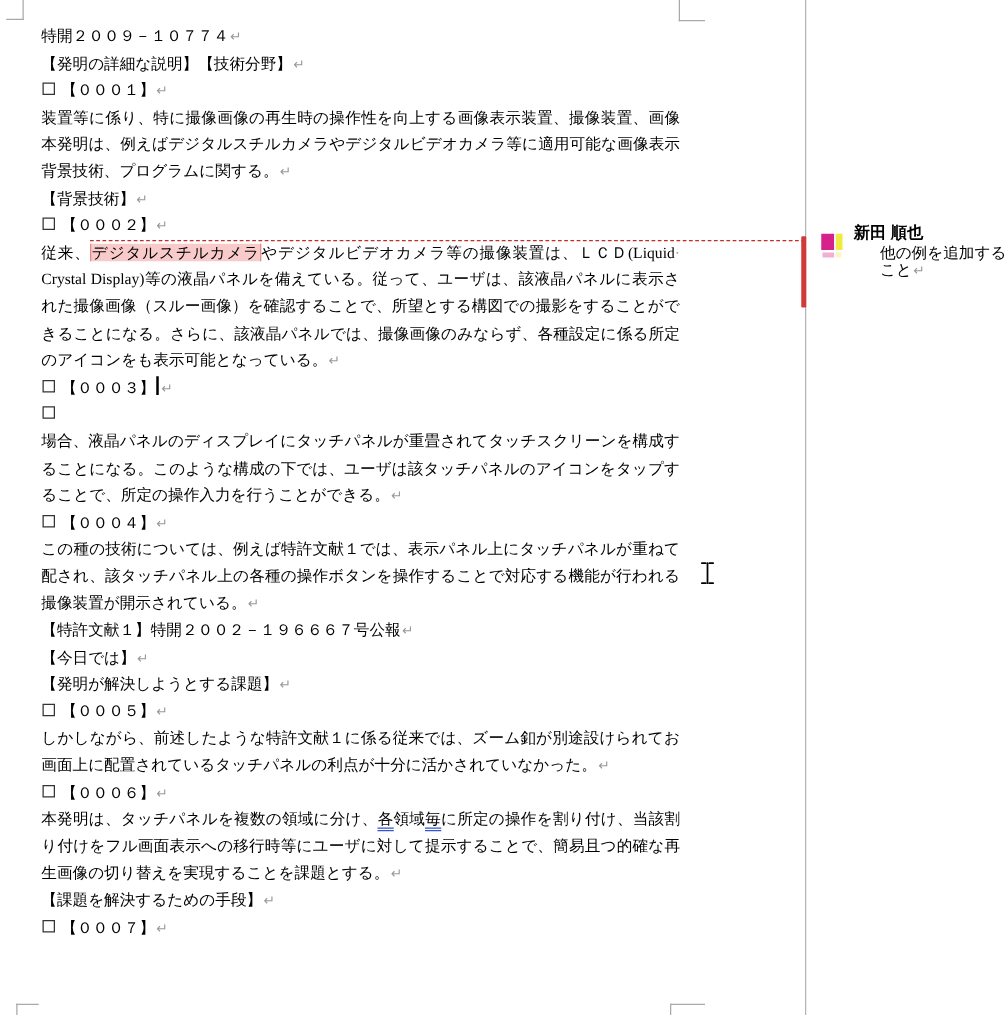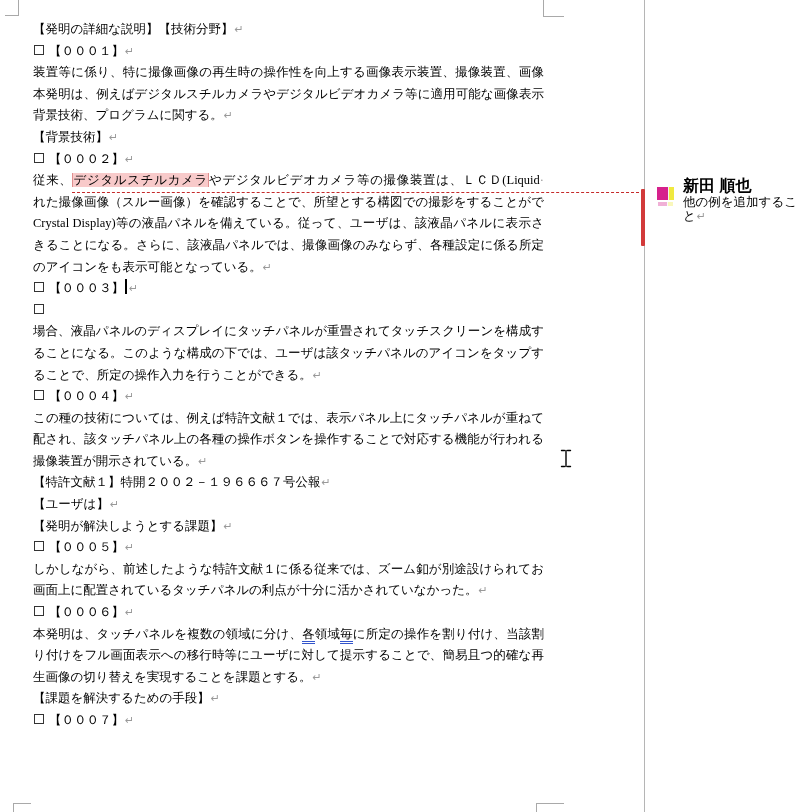--- a/index.html
+++ b/index.html
@@ -30,22 +30,22 @@
   
   .separator{position:absolute;left:644px;top:0;width:1px;height:812px;background:#b5b5b5;}
   .change-bar{position:absolute;left:641px;top:189px;width:4px;height:57px;
               background:var(--accent-red);border-radius:1px;}
   .c-icon{position:absolute;left:657px;top:187px;width:17px;height:13px;
           background:linear-gradient(90deg,var(--c-magenta) 0 62%,#f2f2f2 62% 70%,var(--c-yellow) 70% 100%);}
   .c-icon::after{content:"";position:absolute;left:1px;top:15px;width:15px;height:4px;opacity:.35;
           background:linear-gradient(90deg,var(--c-magenta) 0 62%,#f2f2f2 62% 70%,var(--c-yellow) 70% 100%);
           filter:blur(.5px);}
   .c-author{position:absolute;left:683px;top:179px;font-family:"Liberation Sans","DejaVu Sans",sans-serif;
-            font-weight:bold;font-size:16px;line-height:14px;}
-  .c-body{position:absolute;left:683px;top:195px;font-family:"Liberation Sans","DejaVu Sans",sans-serif;
+            font-weight:bold;font-size:13px;line-height:14px;}
+  .c-body{position:absolute;left:704px;top:195px;font-family:"Liberation Sans","DejaVu Sans",sans-serif;
           font-size:12.5px;line-height:14px;}
 
   
   .corner{position:absolute;}
   .c-tl{left:5px;top:0;width:13px;height:15px;
         border-right:1px solid var(--bound-gray);border-bottom:1px solid var(--bound-gray);}
   .c-tr{left:543px;top:0;width:20px;height:16px;
         border-left:1px solid var(--bound-gray);border-bottom:1px solid var(--bound-gray);}
   .c-bl{left:13px;top:803px;width:17px;height:9px;
         border-left:1px solid var(--bound-gray);border-top:1px solid var(--bound-gray);}
@@ -56,43 +56,44 @@
 </style>
 </head>
 <body>
 
 <div class="corner c-tl"></div>
 <div class="corner c-tr"></div>
 <div class="corner c-bl"></div>
 <div class="corner c-br"></div>
 
 <div class="doc" id="doc">
+    <div class="line"><span class="t">特開２００９－１０７７４</span><span class="ret">↵</span></div>
     <div class="line"><span class="t">【発明の詳細な説明】【技術分野】</span><span class="ret">↵</span></div>
     <div class="line"><span class="sp"></span><span class="t">【０００１】</span><span class="ret">↵</span></div>
     <div class="line j"><span class="t">装置等に係り、特に撮像画像の再生時の操作性を向上する画像表示装置、撮像装置、画像</span></div>
     <div class="line j"><span class="t">本発明は、例えばデジタルスチルカメラやデジタルビデオカメラ等に適用可能な画像表示</span></div>
     <div class="line"><span class="t">背景技術、プログラムに関する。</span><span class="ret">↵</span></div>
     <div class="line"><span class="t">【背景技術】</span><span class="ret">↵</span></div>
     <div class="line"><span class="sp"></span><span class="t">【０００２】</span><span class="ret">↵</span></div>
     <div class="line j"><span class="t">従来、</span><span class="hl">デジタルスチルカメラ</span><span class="t">やデジタルビデオカメラ等の撮像装置は、ＬＣＤ(Liquid</span><span class="dot">·</span></div>
+    <div class="line j"><span class="t">Crystal Display)等の液晶パネルを備えている。従って、ユーザは、該液晶パネルに表示さ</span></div>
     <div class="line j"><span class="t">れた撮像画像（スルー画像）を確認することで、所望とする構図での撮影をすることがで</span></div>
-    <div class="line j"><span class="t">Crystal Display)等の液晶パネルを備えている。従って、ユーザは、該液晶パネルに表示さ</span></div>
     <div class="line j"><span class="t">きることになる。さらに、該液晶パネルでは、撮像画像のみならず、各種設定に係る所定</span></div>
     <div class="line"><span class="t">のアイコンをも表示可能となっている。</span><span class="ret">↵</span></div>
     <div class="line"><span class="sp"></span><span class="t">【０００３】</span><span class="caret"></span><span class="ret">↵</span></div>
     <div class="line j"><span class="sp"></span></div>
     <div class="line j"><span class="t">場合、液晶パネルのディスプレイにタッチパネルが重畳されてタッチスクリーンを構成す</span></div>
     <div class="line j"><span class="t">ることになる。このような構成の下では、ユーザは該タッチパネルのアイコンをタップす</span></div>
     <div class="line"><span class="t">ることで、所定の操作入力を行うことができる。</span><span class="ret">↵</span></div>
     <div class="line"><span class="sp"></span><span class="t">【０００４】</span><span class="ret">↵</span></div>
     <div class="line j"><span class="t">この種の技術については、例えば特許文献１では、表示パネル上にタッチパネルが重ねて</span></div>
     <div class="line j"><span class="t">配され、該タッチパネル上の各種の操作ボタンを操作することで対応する機能が行われる</span></div>
     <div class="line"><span class="t">撮像装置が開示されている。</span><span class="ret">↵</span></div>
     <div class="line"><span class="t">【特許文献１】特開２００２－１９６６６７号公報</span><span class="ret">↵</span></div>
-    <div class="line"><span class="t">【ユーザは】</span><span class="ret">↵</span></div>
+    <div class="line"><span class="t">【今日では】</span><span class="ret">↵</span></div>
     <div class="line"><span class="t">【発明が解決しようとする課題】</span><span class="ret">↵</span></div>
     <div class="line"><span class="sp"></span><span class="t">【０００５】</span><span class="ret">↵</span></div>
     <div class="line j"><span class="t">しかしながら、前述したような特許文献１に係る従来では、ズーム釦が別途設けられてお</span></div>
     <div class="line"><span class="t">画面上に配置されているタッチパネルの利点が十分に活かされていなかった。</span><span class="ret">↵</span></div>
     <div class="line"><span class="sp"></span><span class="t">【０００６】</span><span class="ret">↵</span></div>
     <div class="line j"><span class="t">本発明は、タッチパネルを複数の領域に分け、</span><span class="u2">各</span><span class="t">領域</span><span class="u2">毎</span><span class="t">に所定の操作を割り付け、当該割</span></div>
     <div class="line j"><span class="t">り付けをフル画面表示への移行時等にユーザに対して提示することで、簡易且つ的確な再</span></div>
     <div class="line"><span class="t">生画像の切り替えを実現することを課題とする。</span><span class="ret">↵</span></div>
     <div class="line"><span class="t">【課題を解決するための手段】</span><span class="ret">↵</span></div>
     <div class="line"><span class="sp"></span><span class="t">【０００７】</span><span class="ret">↵</span></div>

